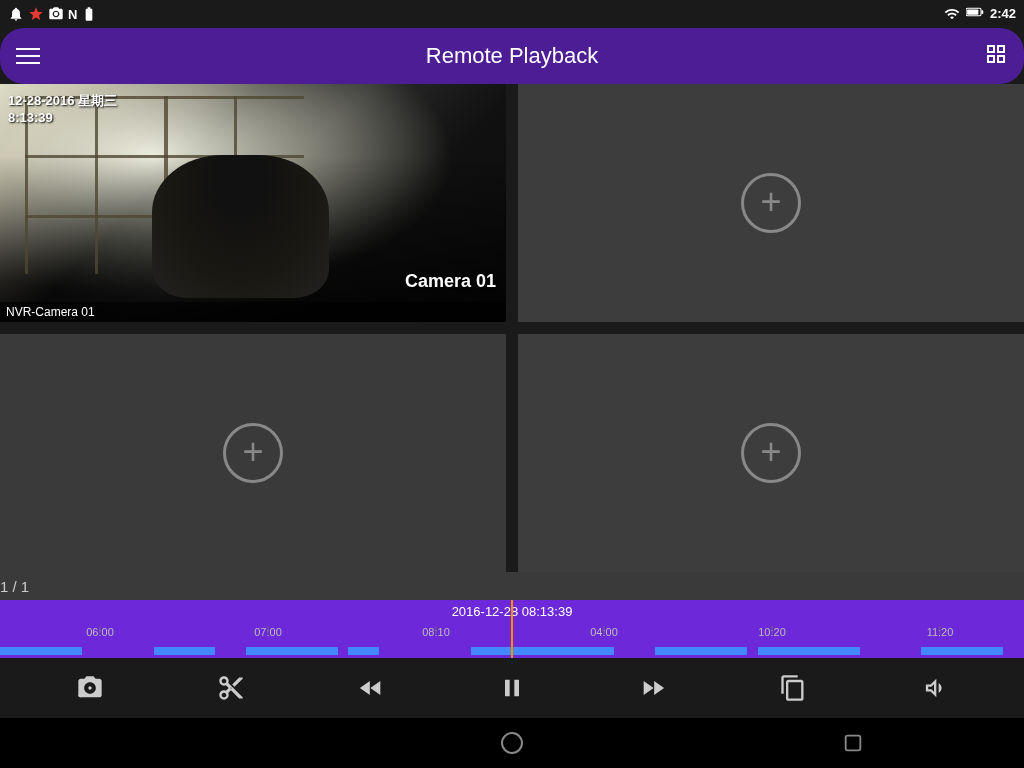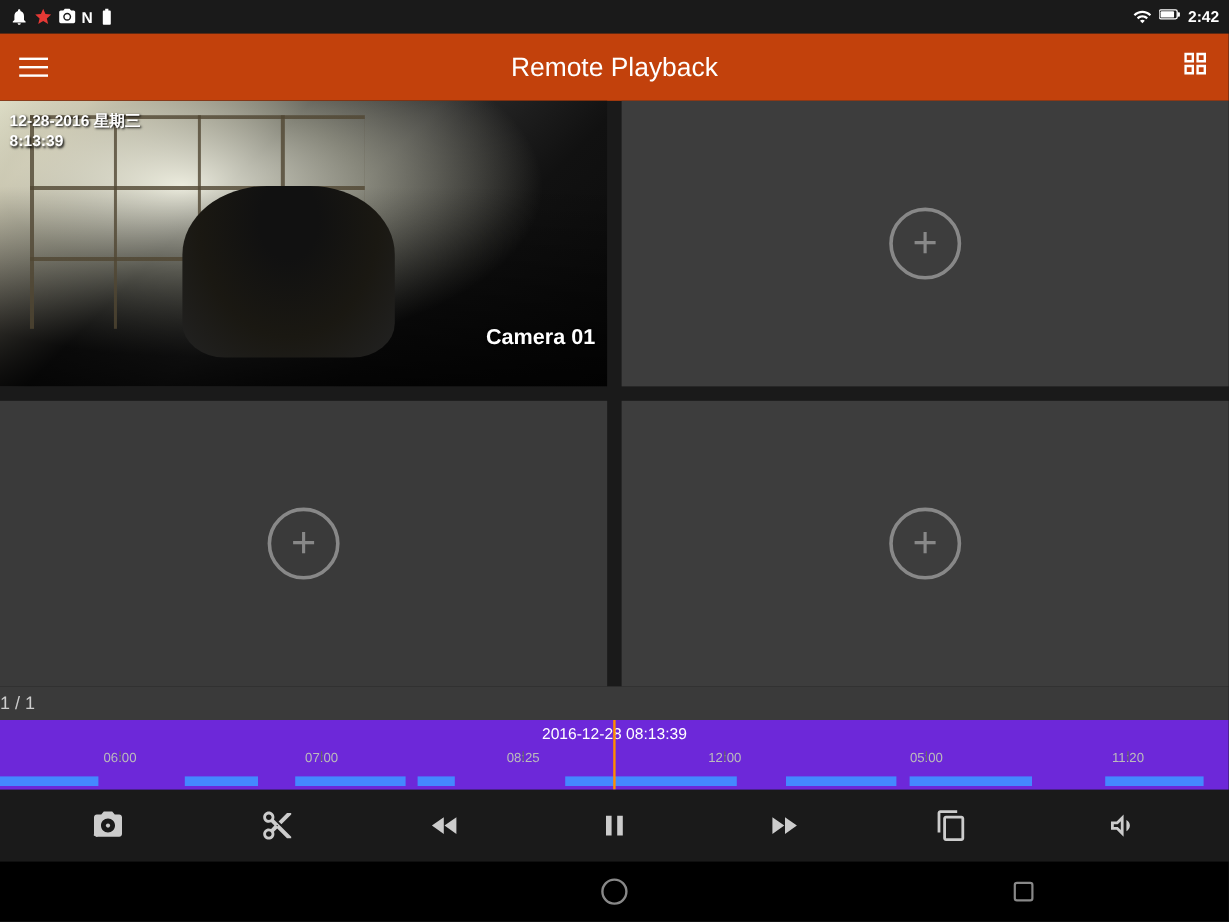--- a/index.html
+++ b/index.html
@@ -33,26 +33,27 @@
       align-items: flex-start;
       gap: 6px;
       color: white;
       font-size: 12px;
       font-weight: bold;
     }
 
     
     #app-bar {
       height: 56px;
-      background: #c2410c;
+      background: #4c1d95;
       display: flex;
       align-items: center;
       padding: 0 16px;
       flex-shrink: 0;
       position: relative;
+      border-radius: 24px;
     }
     #app-bar .menu-icon {
       color: white;
       font-size: 22px;
       cursor: pointer;
       display: flex;
       flex-direction: column;
       gap: 5px;
     }
     #app-bar .menu-icon span {
@@ -392,20 +393,21 @@
 
         <div class="window-grid"></div>
 
         <div class="silhouette"></div>
       </div>
       <div class="camera-overlay-text">
         <div>12-28-2016 星期三</div>
         <div>8:13:39</div>
       </div>
       <div class="camera-label">Camera 01</div>
+      <div class="camera-name-bar">NVR-Camera 01</div>
     </div>
   </div>
 
   <div class="video-cell" style="background:#3d3d3d;">
     <div class="add-camera-btn"></div>
   </div>
 
   <div class="video-cell" style="background:#3a3a3a;">
     <div class="add-camera-btn"></div>
   </div>
@@ -422,23 +424,23 @@
 
 <div id="timeline">
 
   <div class="timeline-date-label">
     <span>2016-12-28</span>&nbsp;<span>08:13:39</span>
   </div>
 
   <div class="timeline-ticks">
     <div class="timeline-hour" style="margin-left:16px">06:00</div>
     <div class="timeline-hour">07:00</div>
-    <div class="timeline-hour">08:25</div>
-    <div class="timeline-hour">12:00</div>
-    <div class="timeline-hour">05:00</div>
+    <div class="timeline-hour">08:10</div>
+    <div class="timeline-hour">04:00</div>
+    <div class="timeline-hour">10:20</div>
     <div class="timeline-hour">11:20</div>
   </div>
 
   <div class="timeline-bars">
     <div style="width:8%;height:8px;background:#4488ff;margin-right:1%;"></div>
     <div style="width:5%;height:8px;margin-right:1%;"></div>
     <div style="width:6%;height:8px;background:#4488ff;margin-right:1%;"></div>
     <div style="width:2%;height:8px;margin-right:0%;"></div>
     <div style="width:9%;height:8px;background:#4488ff;margin-right:1%;"></div>
     <div style="width:3%;height:8px;background:#4488ff;margin-right:1%;"></div>

